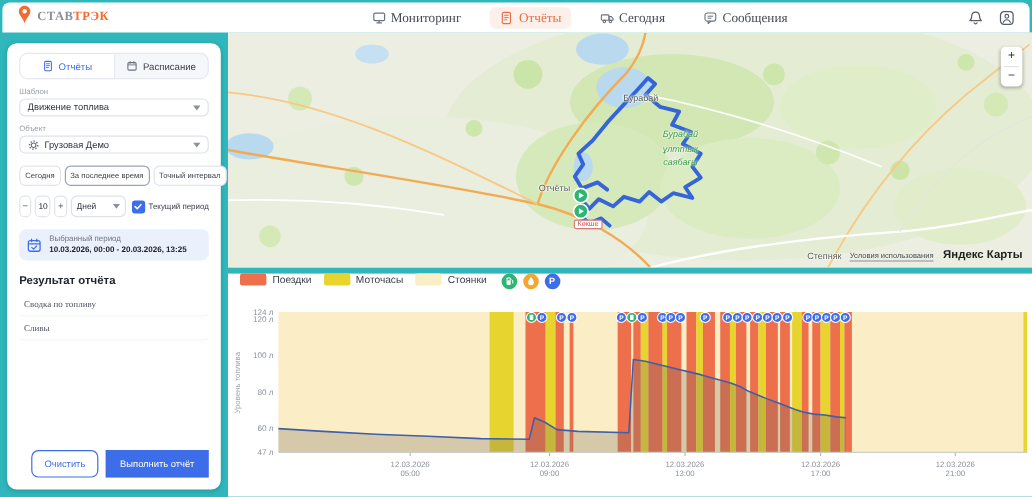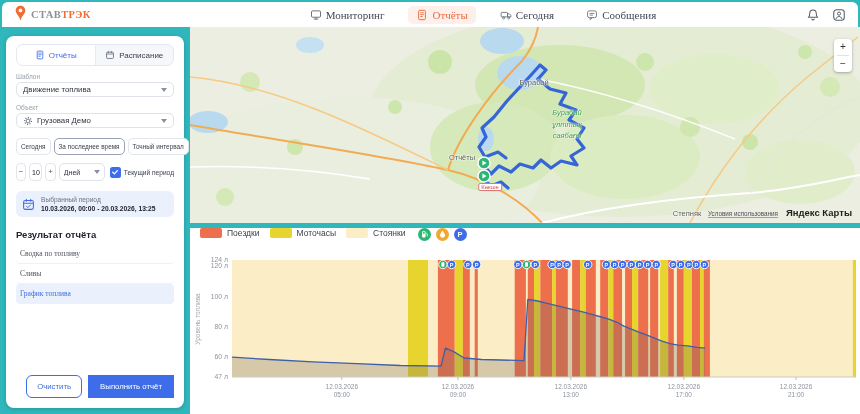--- a/index.html
+++ b/index.html
@@ -246,21 +246,20 @@
     <div class="pi-text">
       <div class="pi-title">Выбранный период</div>
       <div class="pi-value">10.03.2026, 00:00 - 20.03.2026, 13:25</div>
     </div>
   </div>
 
   <h3 class="result-title">Результат отчёта</h3>
   <ul class="result-list" id="result-list">
       <li class="">Сводка по топливу</li>
       <li class="">Сливы</li>
-      <li class="active">График топлива</li>
     </ul>
 
   <div class="sidebar-actions">
     <button class="btn-outline">Очистить</button>
     <button class="btn-primary">Выполнить отчёт</button>
   </div>
 </aside>
 
 <div class="map">
   <svg viewBox="0 0 670 196" width="670" height="196">

